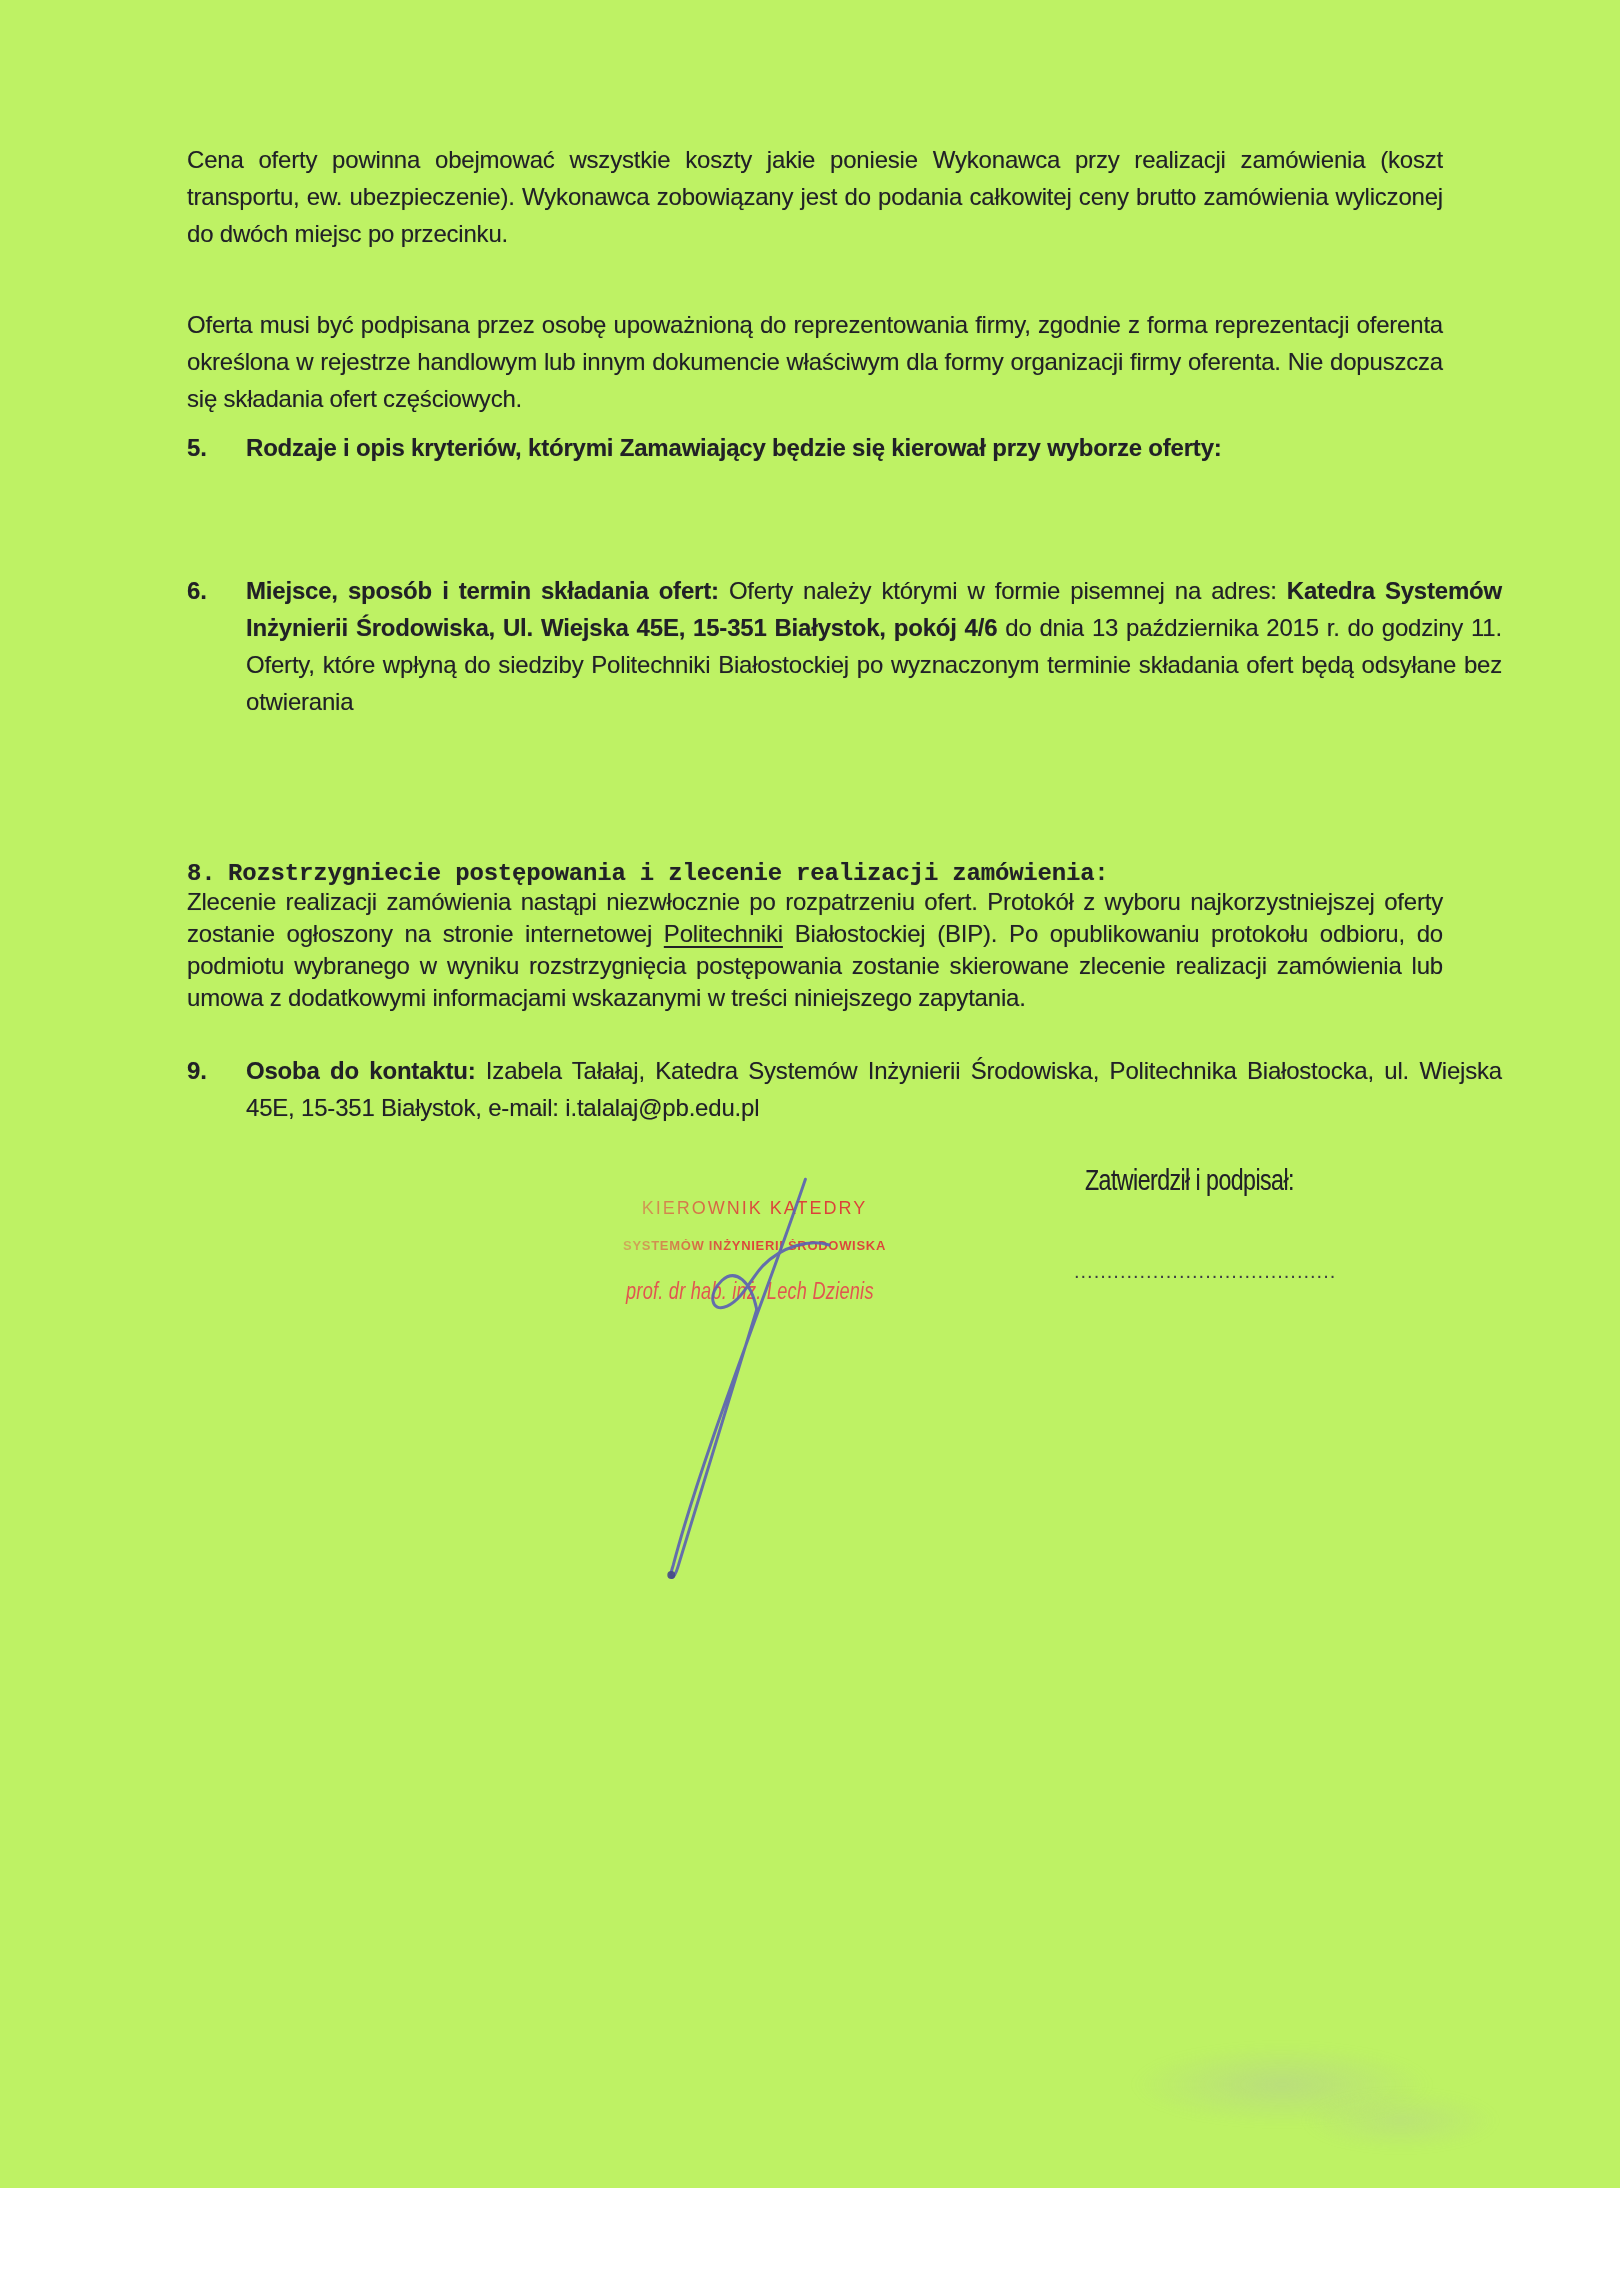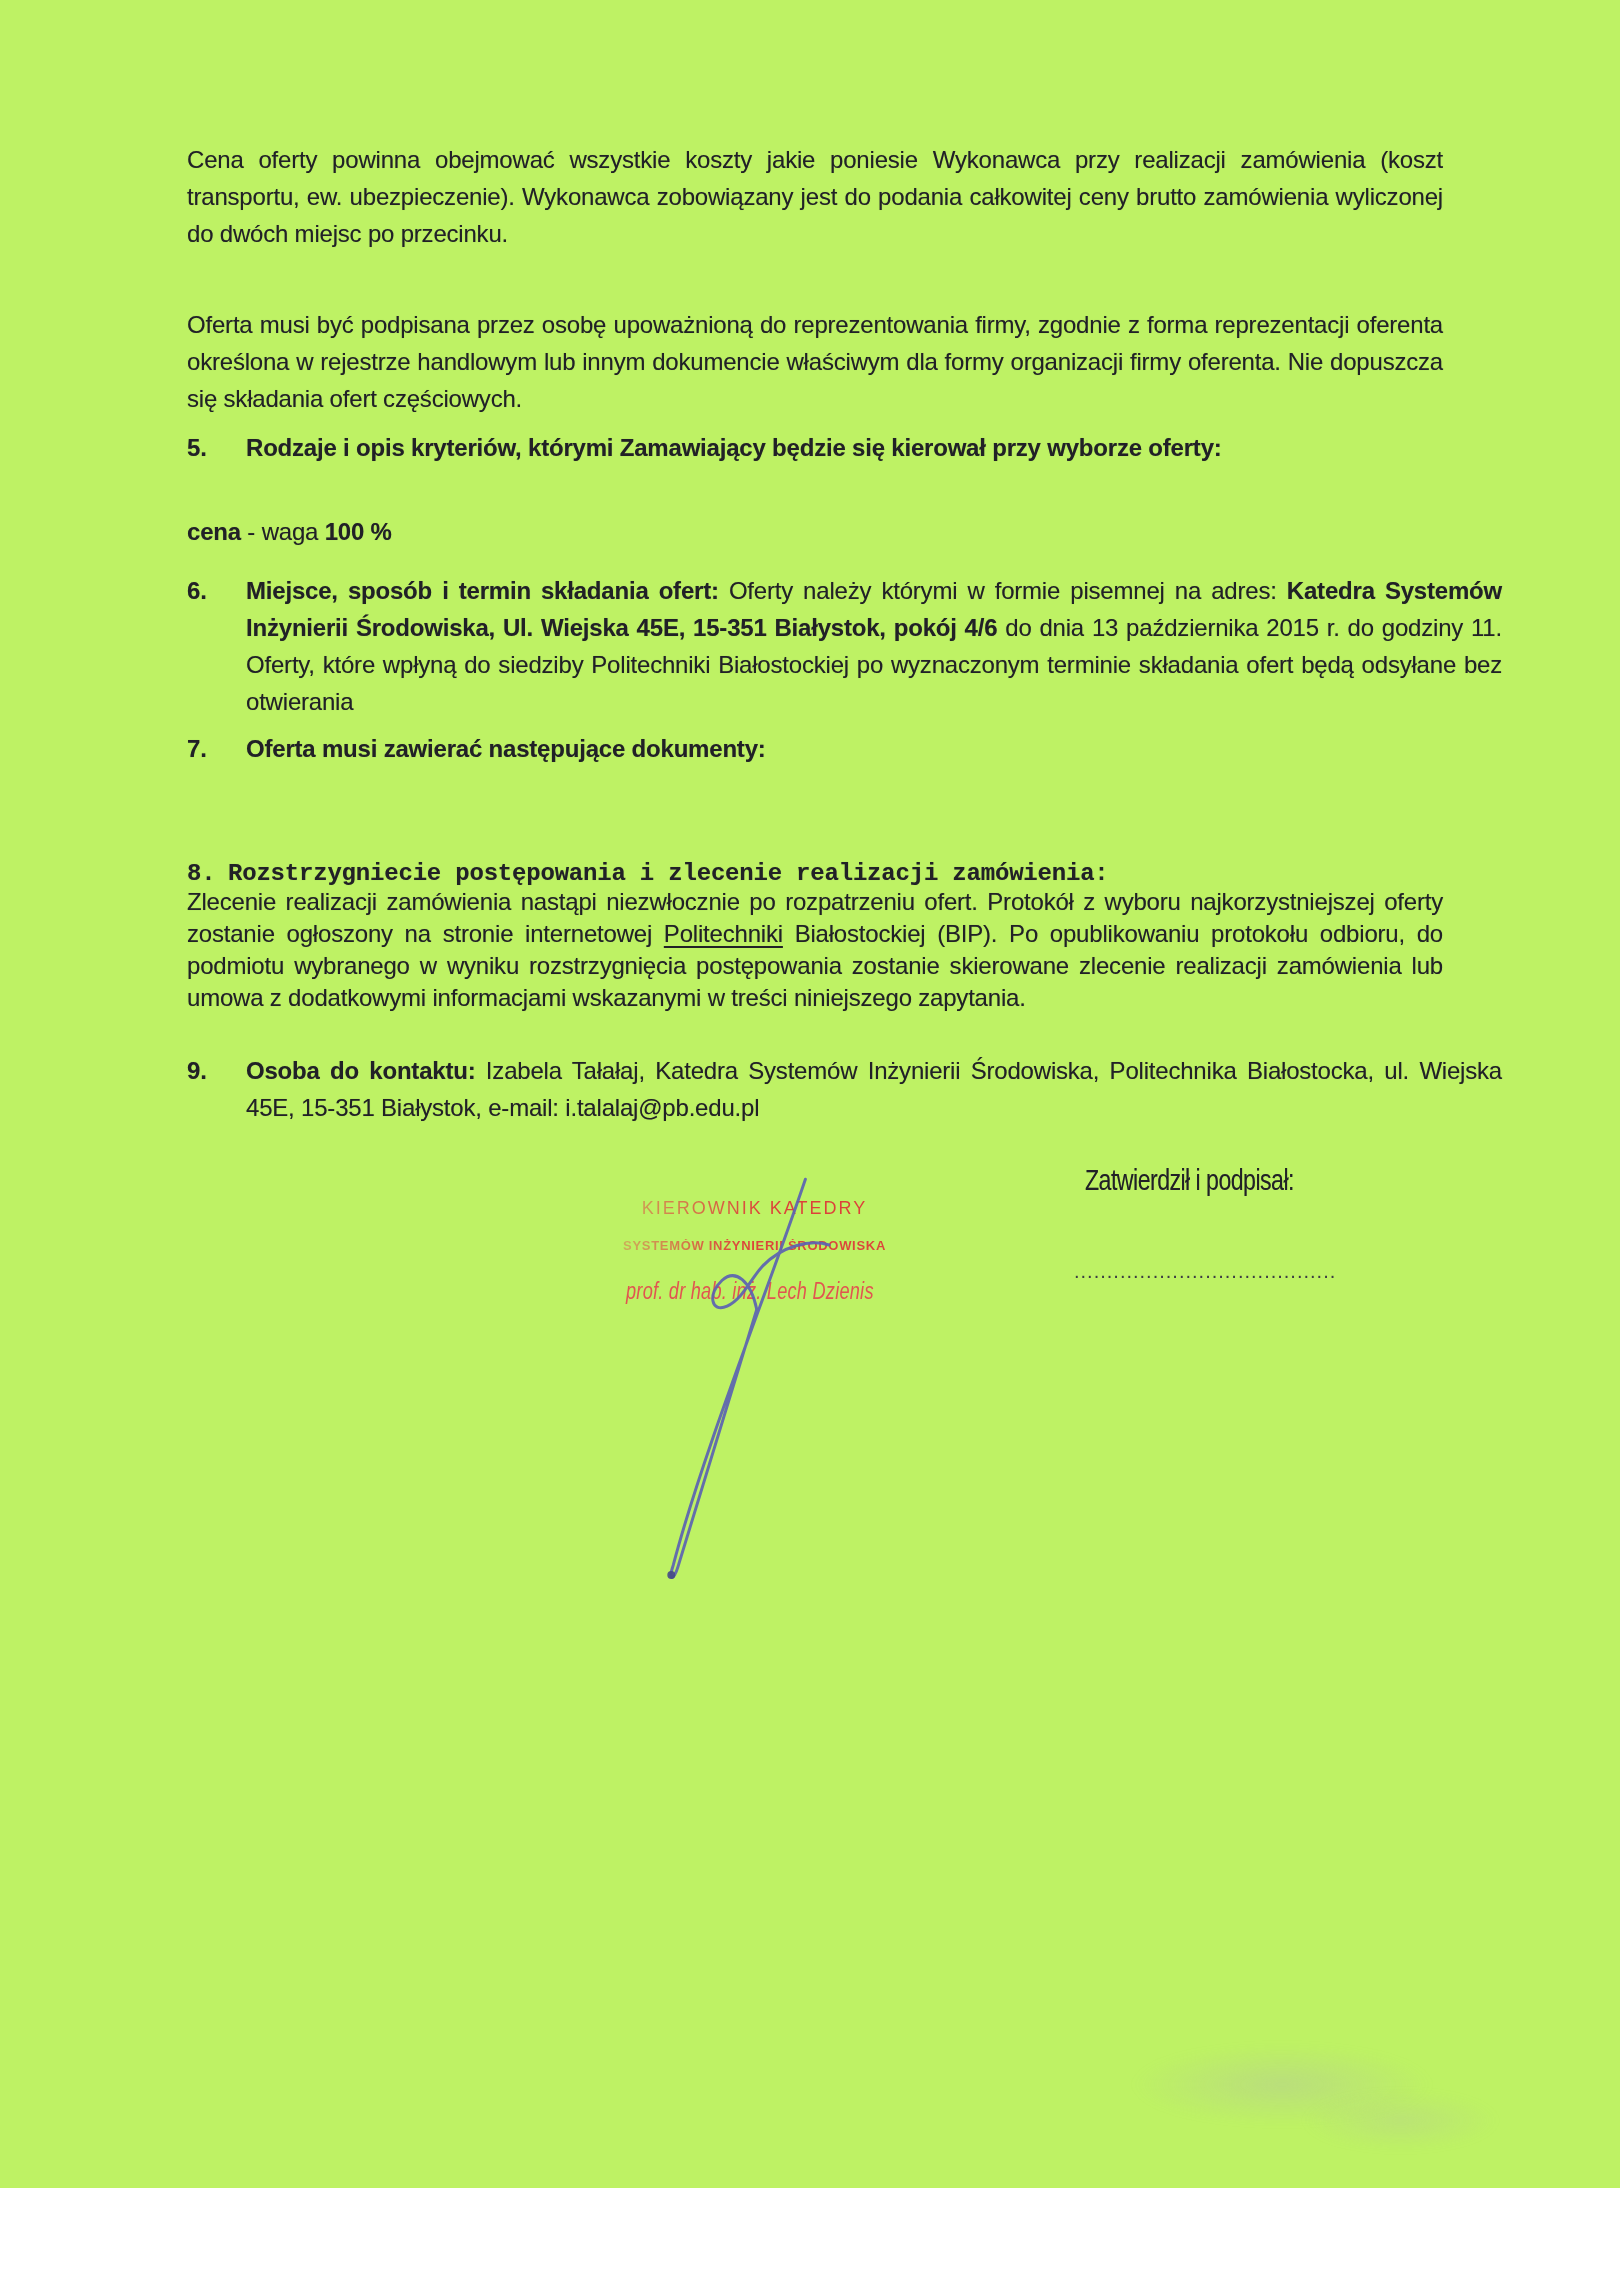--- a/index.html
+++ b/index.html
@@ -67,34 +67,28 @@
     <span>Cena oferty powinna obejmować wszystkie koszty jakie poniesie Wykonawca przy realizacji zamówienia (koszt transportu, ew. ubezpieczenie). Wykonawca zobowiązany jest do podania całkowitej ceny brutto zamówienia wyliczonej do dwóch miejsc po przecinku.</span>
   </div>
 
   <div class="blk just" style="top:306px;">
     <span>Oferta musi być podpisana przez osobę upoważnioną do reprezentowania firmy, zgodnie z forma reprezentacji oferenta określona w rejestrze handlowym lub innym dokumencie właściwym dla formy organizacji firmy oferenta. Nie dopuszcza się składania ofert częściowych.</span>
   </div>
 
   <div class="blk hang bold" style="top:429px;">
     <span class="num">5.</span><span>Rodzaje i opis kryteriów, którymi Zamawiający będzie się kierował przy wyborze oferty:</span>
   </div>
-  <div class="blk" style="top:513px;">
-    <span class="bold">cena</span><span> - waga </span><span class="bold">100 %</span>
-  </div>
 
   <div class="blk hang just" style="top:572px;">
     <span class="num">6.</span><span class="bold">Miejsce, sposób i termin składania ofert: </span>
     <span>Oferty należy którymi w formie pisemnej na adres: </span>
     <span class="bold">Katedra Systemów Inżynierii Środowiska, Ul. Wiejska 45E, 15-351 Białystok, pokój 4/6 </span>
     <span>do dnia 13 października 2015 r. do godziny 11. Oferty, które wpłyną do siedziby Politechniki Białostockiej po wyznaczonym terminie składania ofert będą odsyłane bez otwierania</span>
   </div>
 
-  <div class="blk hang bold" style="top:730px;">
-    <span class="num">7.</span><span>Oferta musi zawierać następujące dokumenty:</span>
-  </div>
 
   <div class="blk hang8 bold" style="top:855px;">
     <span class="num8">8.</span><span>Rozstrzygniecie postępowania i zlecenie realizacji zamówienia:</span>
   </div>
   <div class="blk just" style="top:886px;line-height:32px;">
     <span>Zlecenie realizacji zamówienia nastąpi niezwłocznie po rozpatrzeniu ofert. Protokół z wyboru najkorzystniejszej oferty zostanie ogłoszony na stronie internetowej </span><span class="ul">Politechniki</span><span> Białostockiej (BIP). Po opublikowaniu protokołu odbioru, do podmiotu wybranego w wyniku rozstrzygnięcia postępowania zostanie skierowane zlecenie realizacji zamówienia lub umowa z dodatkowymi informacjami wskazanymi w treści niniejszego zapytania.</span>
   </div>
 
   <div class="blk hang just" style="top:1052px;">
     <span class="num">9.</span><span class="bold">Osoba do kontaktu: </span>

